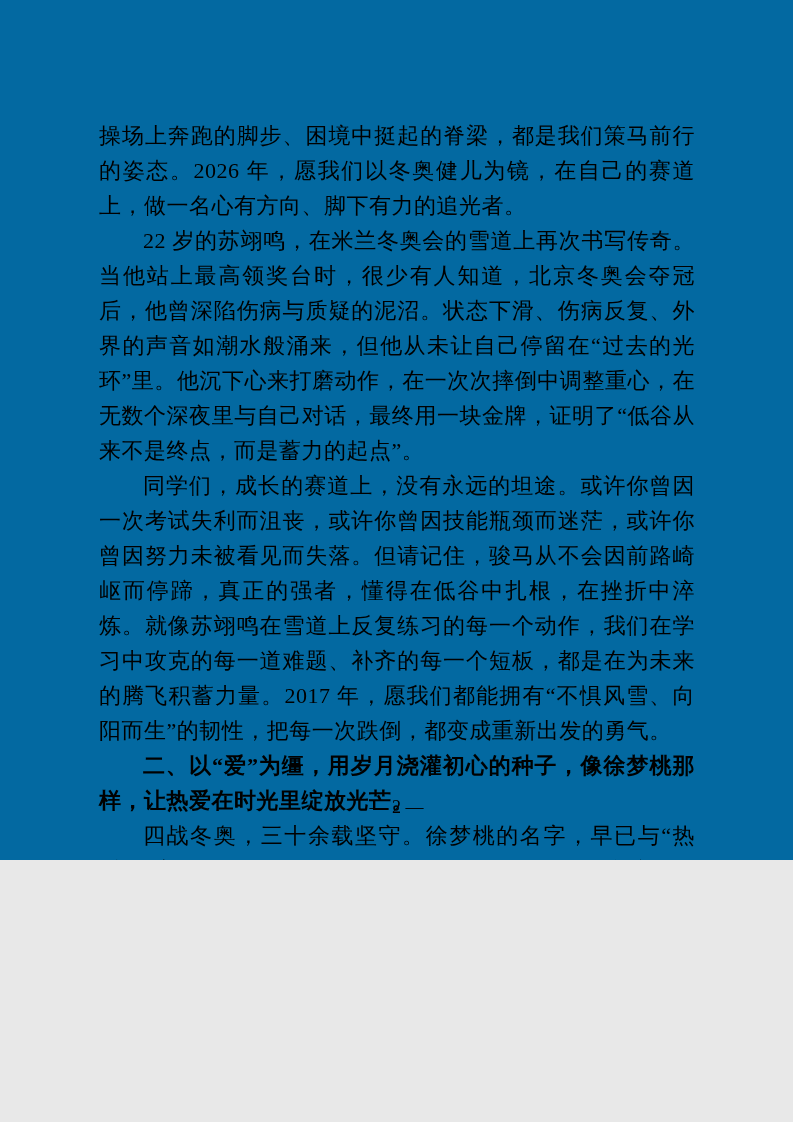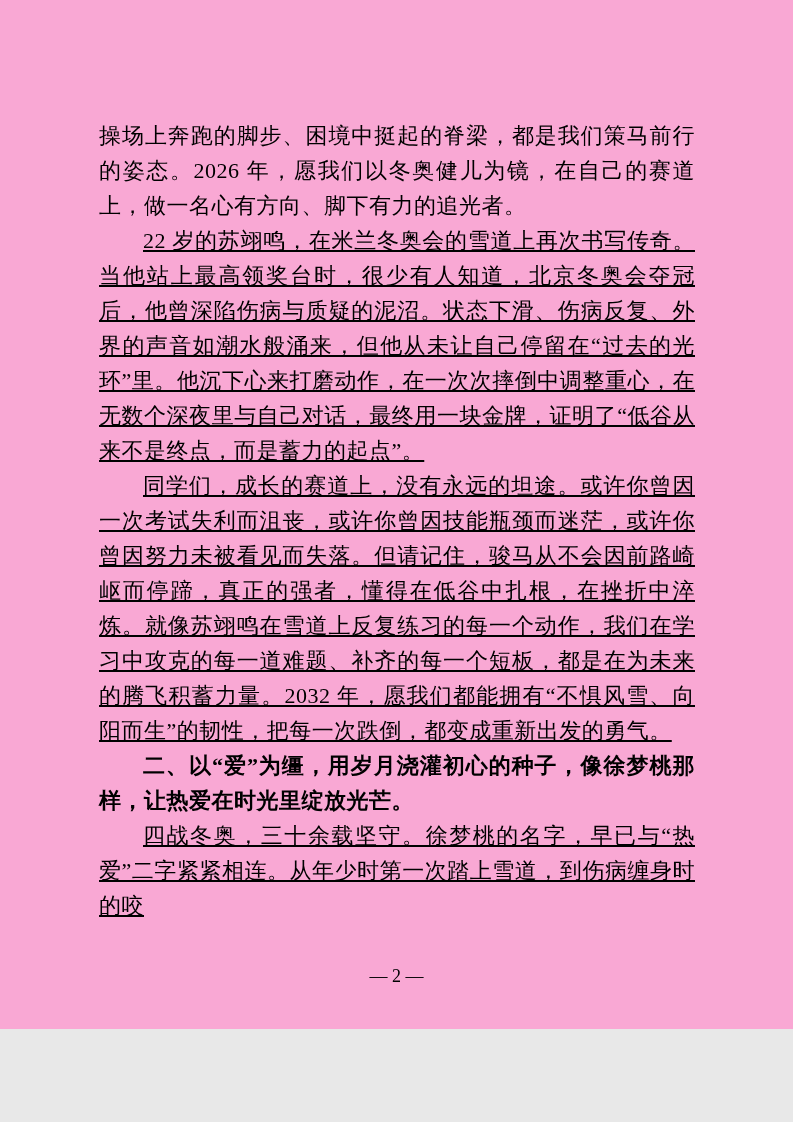--- a/index.html
+++ b/index.html
@@ -3,44 +3,43 @@
 <meta charset="utf-8">
 <style>
   html, body {
     margin: 0;
     padding: 0;
     background: #e8e8e8;
   }
   .page {
     position: relative;
     width: 793px;
-    height: 1029px;
+    height: 860px;
     margin: 0 auto;
-    background: #f9a8d4;
+    background: #0369a1;
     box-sizing: border-box;
     padding: 118px 98px 15px 99px;
     font-family: "Liberation Serif", "DejaVu Serif", serif;
     color: #000000;
     overflow: hidden;
   }
   .doc-body {
     text-align: justify;
   }
   .block {
     margin: 0;
     font-size: 22px;
     line-height: 35px;
     letter-spacing: 0.5px;
   }
   .continuation {
     text-indent: 0;
   }
   .para {
     text-indent: 2em;
-    text-decoration: underline;
   }
   .heading {
     text-indent: 2em;
     font-weight: bold;
   }
   .page-footer {
     position: absolute;
     left: 0;
     bottom: 42px;
     width: 100%;
@@ -51,19 +50,19 @@
     font-family: "Liberation Serif", "DejaVu Serif", serif;
   }
 </style>
 </head>
 <body>
 
 <div class="page">
   <div class="doc-body">
     <p class="block continuation">操场上奔跑的脚步、困境中挺起的脊梁，都是我们策马前行的姿态。2026 年，愿我们以冬奥健儿为镜，在自己的赛道上，做一名心有方向、脚下有力的追光者。</p>
     <p class="block para">22 岁的苏翊鸣，在米兰冬奥会的雪道上再次书写传奇。当他站上最高领奖台时，很少有人知道，北京冬奥会夺冠后，他曾深陷伤病与质疑的泥沼。状态下滑、伤病反复、外界的声音如潮水般涌来，但他从未让自己停留在“过去的光环”里。他沉下心来打磨动作，在一次次摔倒中调整重心，在无数个深夜里与自己对话，最终用一块金牌，证明了“低谷从来不是终点，而是蓄力的起点”。</p>
-    <p class="block para">同学们，成长的赛道上，没有永远的坦途。或许你曾因一次考试失利而沮丧，或许你曾因技能瓶颈而迷茫，或许你曾因努力未被看见而失落。但请记住，骏马从不会因前路崎岖而停蹄，真正的强者，懂得在低谷中扎根，在挫折中淬炼。就像苏翊鸣在雪道上反复练习的每一个动作，我们在学习中攻克的每一道难题、补齐的每一个短板，都是在为未来的腾飞积蓄力量。2032 年，愿我们都能拥有“不惧风雪、向阳而生”的韧性，把每一次跌倒，都变成重新出发的勇气。</p>
+    <p class="block para">同学们，成长的赛道上，没有永远的坦途。或许你曾因一次考试失利而沮丧，或许你曾因技能瓶颈而迷茫，或许你曾因努力未被看见而失落。但请记住，骏马从不会因前路崎岖而停蹄，真正的强者，懂得在低谷中扎根，在挫折中淬炼。就像苏翊鸣在雪道上反复练习的每一个动作，我们在学习中攻克的每一道难题、补齐的每一个短板，都是在为未来的腾飞积蓄力量。2017 年，愿我们都能拥有“不惧风雪、向阳而生”的韧性，把每一次跌倒，都变成重新出发的勇气。</p>
     <p class="block heading">二、以“爱”为缰，用岁月浇灌初心的种子，像徐梦桃那样，让热爱在时光里绽放光芒。</p>
     <p class="block para">四战冬奥，三十余载坚守。徐梦桃的名字，早已与“热爱”二字紧紧相连。从年少时第一次踏上雪道，到伤病缠身时的咬</p>
   </div>
 
   <div class="page-footer">— 2 —</div>
 </div>
 
 </body></html>

